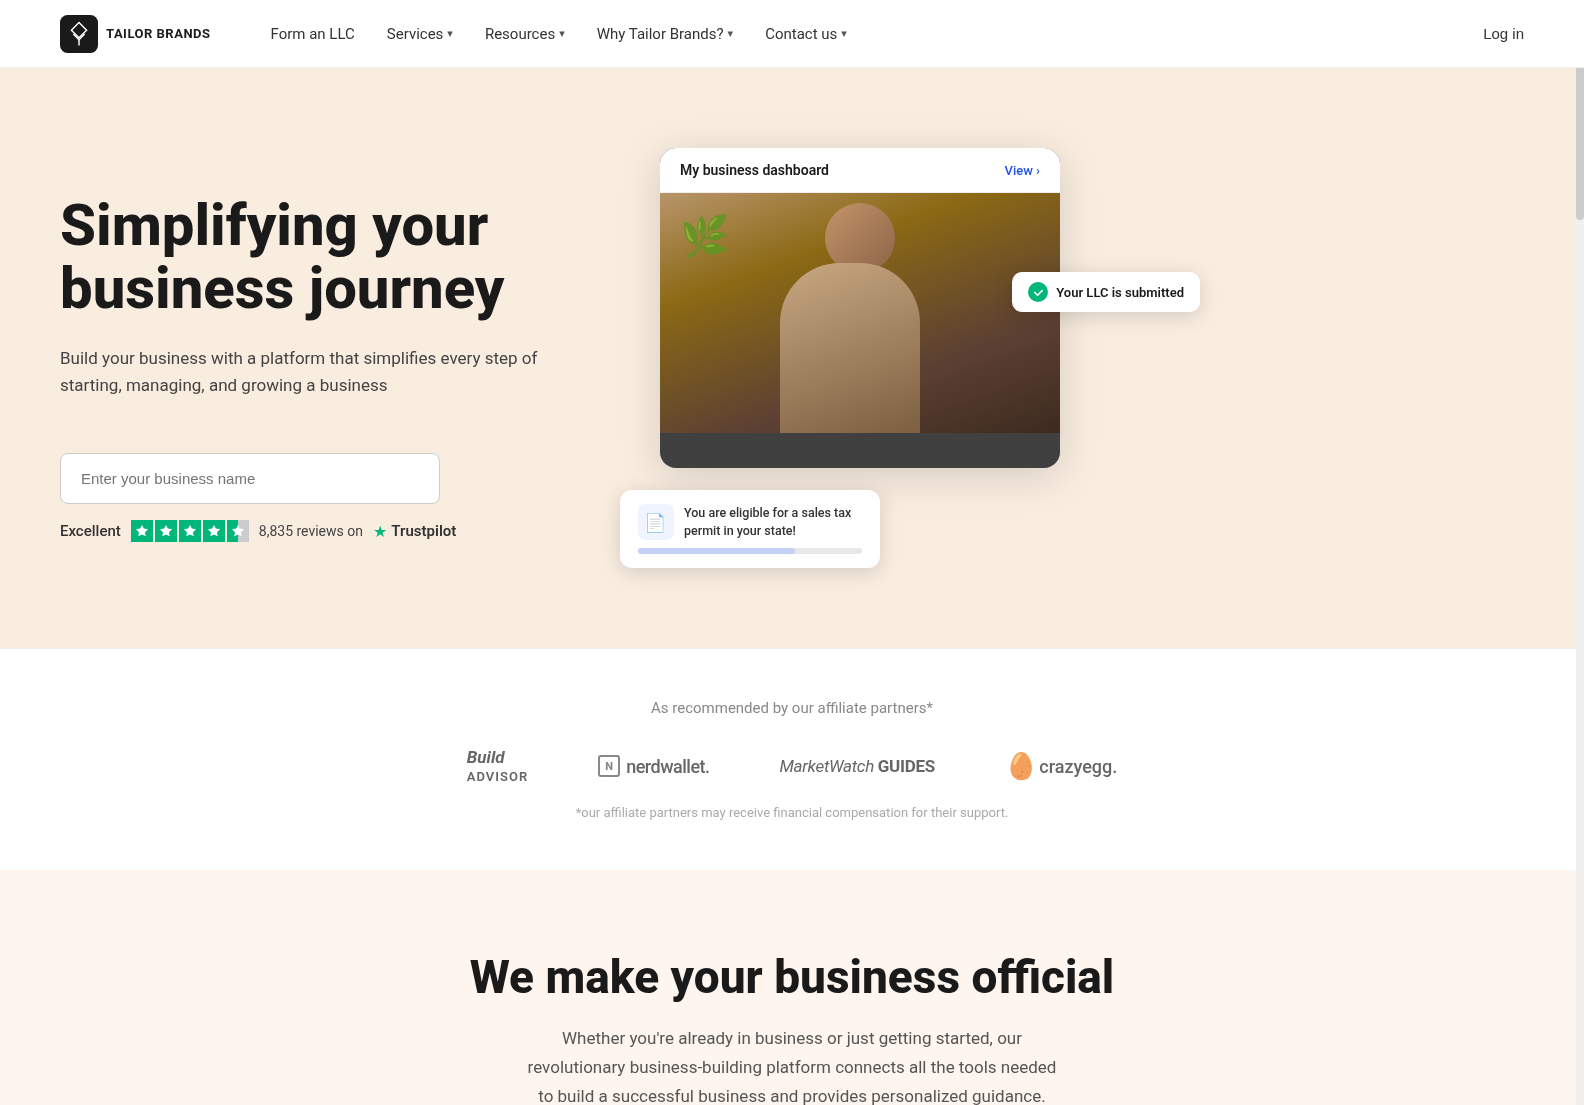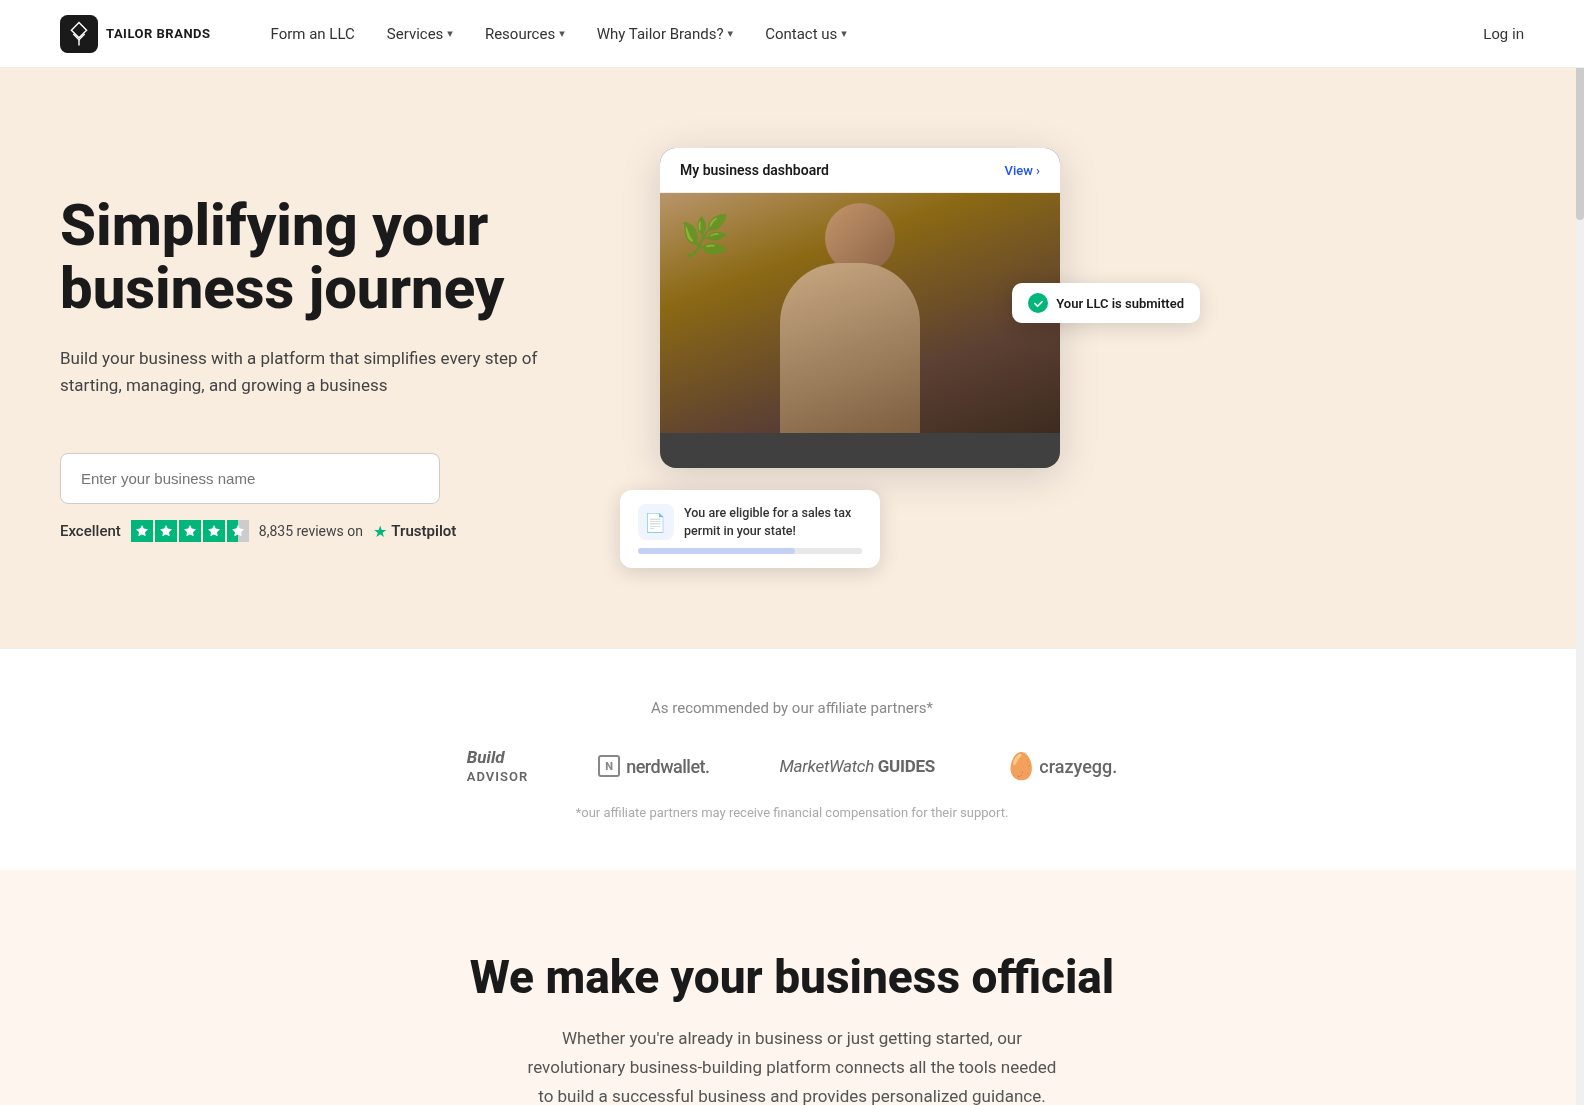--- a/index.html
+++ b/index.html
@@ -71,21 +71,21 @@
     .person-silhouette {
       width: 100%; height: 100%;
       background: linear-gradient(160deg, #b8956a 0%, #8B6914 30%, #5c4033 70%, #3d2b1f 100%);
       position: relative;
     }
     
     .plant { position: absolute; left: 20px; top: 20px; color: #4a7c4e; font-size: 40px; opacity: 0.8; }
 
     
     .llc-badge {
-      position: absolute; right: -20px; top: 135px;
+      position: absolute; right: -20px; top: 124px;
       background: #fff; border-radius: 10px; padding: 10px 16px;
       box-shadow: 0 4px 20px rgba(0,0,0,0.15);
       display: flex; align-items: center; gap: 8px; white-space: nowrap;
     }
     .check-circle { width: 20px; height: 20px; background: #00b67a; border-radius: 50%; display: flex; align-items: center; justify-content: center; flex-shrink: 0; }
     .check-circle svg { fill: #fff; width: 11px; height: 11px; }
     .llc-text { font-size: 13px; font-weight: 600; color: #1a1a1a; }
 
     
     .tax-card {

